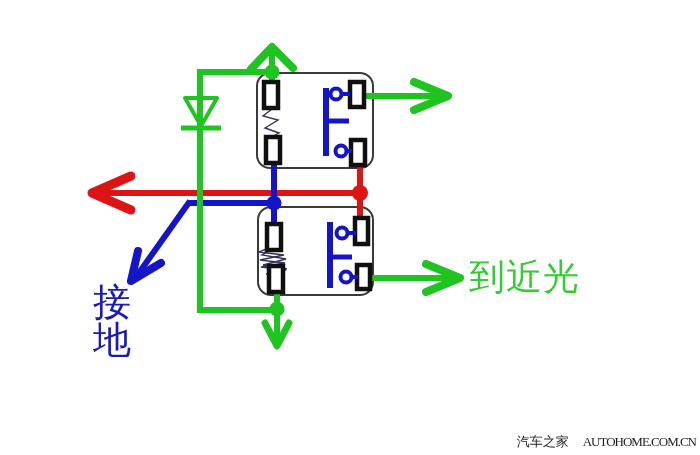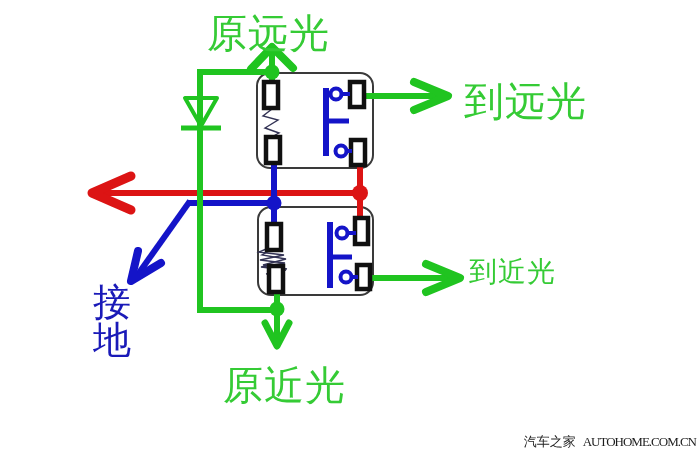--- a/index.html
+++ b/index.html
@@ -24,34 +24,34 @@
   .lbl-blue  { color: var(--c-text_blue, #1a1ab8); }
 
   .vert {
     white-space: normal;
     word-break: break-all;
     text-align: center;
   }
 
   #lbl-orig-high { left: 207px; top: 6px;  font-size: 40px; letter-spacing: 1px; }
   #lbl-to-high   { left: 464px; top: 74px; font-size: 40px; letter-spacing: 1px; }
-  #lbl-to-low    { left: 469px; top: 253px; font-size: 28px; letter-spacing: 1px; }
+  #lbl-to-low    { left: 469px; top: 253px; font-size: 36px; letter-spacing: 1px; }
   #lbl-orig-low  { left: 223px; top: 358px; font-size: 40px; letter-spacing: 1px; }
   #lbl-battery   { left: 36px;  top: 83px;  width: 42px; font-size: 38px; line-height: 39px; }
   #lbl-ground    { left: 92px;  top: 283px; width: 40px; font-size: 38px; line-height: 38px; }
 
   #watermark {
     position: absolute;
     right: 4px;
     bottom: 4px;
     font-size: 13px;
     color: #1d1d1d;
     letter-spacing: 0px;
   }
-  #watermark .site-name { margin-right: 7px; }
+  #watermark .site-name { margin-right: 14px; }
   #watermark .site-domain { font-family: Liberation Serif, serif; letter-spacing: -1px; }
 
   
   .w-green { stroke: var(--c-wire_green, #20c420); fill: none; }
   .w-red   { stroke: var(--c-wire_red, #dc1414);   fill: none; }
   .w-blue  { stroke: var(--c-wire_blue, #1414c8);  fill: none; }
   .dot-green { fill: var(--c-wire_green, #20c420); stroke: none; }
   .dot-red   { fill: var(--c-wire_red, #dc1414);   stroke: none; }
   .dot-blue  { fill: var(--c-wire_blue, #1414c8);  stroke: none; }
   .relay-box { fill: #ffffff; stroke: var(--c-box_border, #3a3a3a); stroke-width: 2; }
@@ -132,27 +132,24 @@
         <path class="w-blue" stroke-width="6" d="M330 222 L330 288"></path>
         <path class="w-blue" stroke-width="5" d="M330 257 L352 257"></path>
         <path class="w-blue" stroke-width="4" d="M347 233 L356 233"></path>
         <path class="w-blue" stroke-width="4" d="M351 277 L358 277"></path>
         <circle class="contact-ring" cx="342" cy="233" r="5.5"></circle>
         <circle class="contact-ring" cx="346" cy="277" r="5.5"></circle>
       </g>
     </g>
   </svg>
 
-  <div id="lbl-orig-high" class="lbl lbl-green">原远光</div>
 
-  <div id="lbl-to-high" class="lbl lbl-green">到远光</div>
 
   <div id="lbl-to-low" class="lbl lbl-green">到近光</div>
 
-  <div id="lbl-orig-low" class="lbl lbl-green">原近光</div>
 
 
   <div id="lbl-ground" class="lbl lbl-blue vert">接地</div>
 
   <div id="watermark">
     <span class="site-name">汽车之家</span><span class="site-domain">AUTOHOME.COM.CN</span>
   </div>
 
 </div>
 

